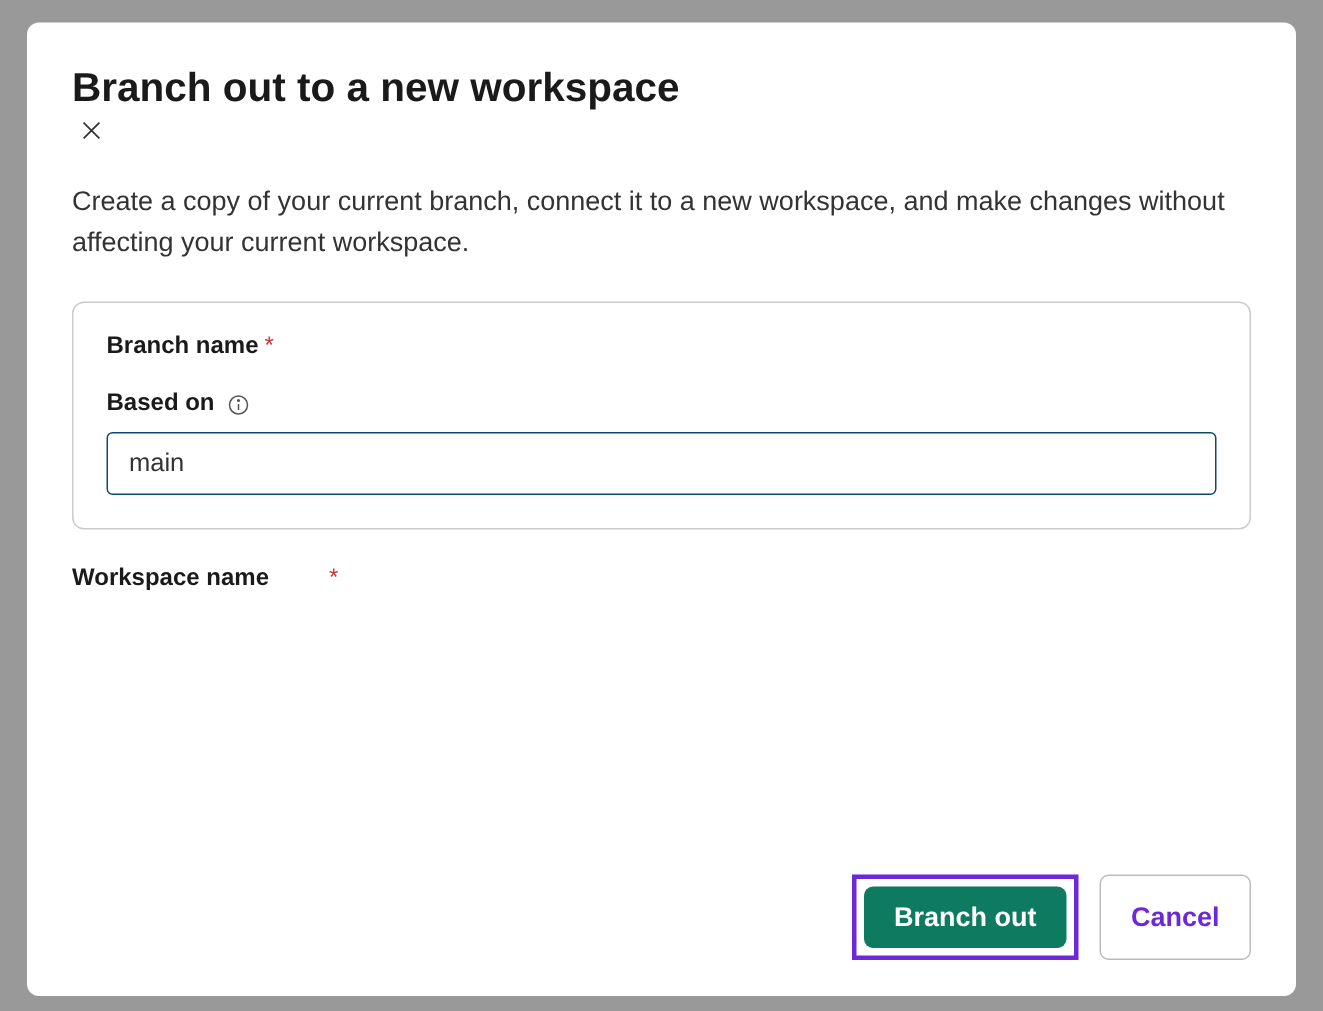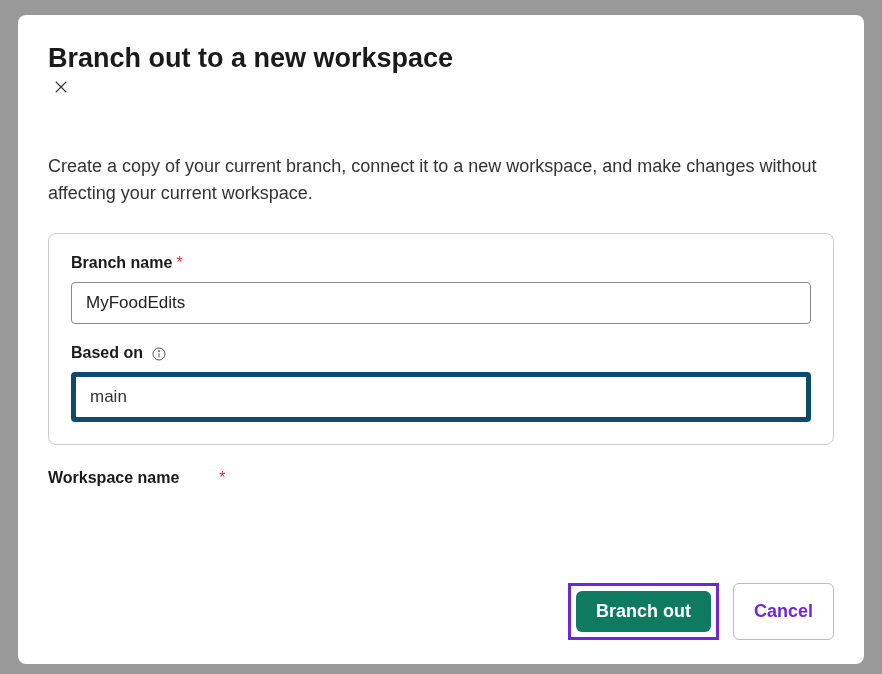--- a/index.html
+++ b/index.html
@@ -51,21 +51,20 @@
     }
     .close-btn svg {
       width: 18px;
       height: 18px;
     }
     .modal-desc {
       font-size: 18px;
       color: #333;
       line-height: 1.5;
       margin-bottom: 26px;
-      margin-top: 32px;
     }
     .field-box {
       border: 1px solid #ccc;
       border-radius: 8px;
       padding: 20px 22px 22px 22px;
       margin-bottom: 24px;
     }
     .form-group {
       margin-bottom: 20px;
     }
@@ -99,21 +98,21 @@
       width: 100%;
       padding: 10px 14px;
       font-size: 17px;
       color: #222;
       border: 1px solid #888;
       border-radius: 4px;
       background: #fff;
       font-family: inherit;
     }
     .text-input.readonly {
-      border: 5px solid #0c4a6e;
+      border: 1px solid #0c4a6e;
       color: #333;
     }
     .outer-group {
       margin-bottom: 24px;
     }
     .outer-group .field-label {
       margin-bottom: 10px;
       gap: 40px;
     }
     .outer-group .text-input {
@@ -166,21 +165,20 @@
   </div>
 
   <p class="modal-desc">Create a copy of your current branch, connect it to a new workspace, and make changes without affecting your current workspace.</p>
 
   <div class="field-box">
     <div class="form-group">
       <div class="field-label">
         <span>Branch name</span>
         <span class="required">*</span>
       </div>
-      <input type="text" class="text-input" value="MyFoodEdits" style="">
     </div>
 
     <div class="form-group">
       <div class="field-label">
         <span>Based on</span>
         <span class="info-icon">
           <svg viewBox="0 0 24 24" fill="none" stroke="currentColor" stroke-width="1.5">
             <circle cx="12" cy="12" r="9"></circle>
             <line x1="12" y1="11" x2="12" y2="17"></line>
             <circle cx="12" cy="7.5" r="0.8" fill="currentColor"></circle>

